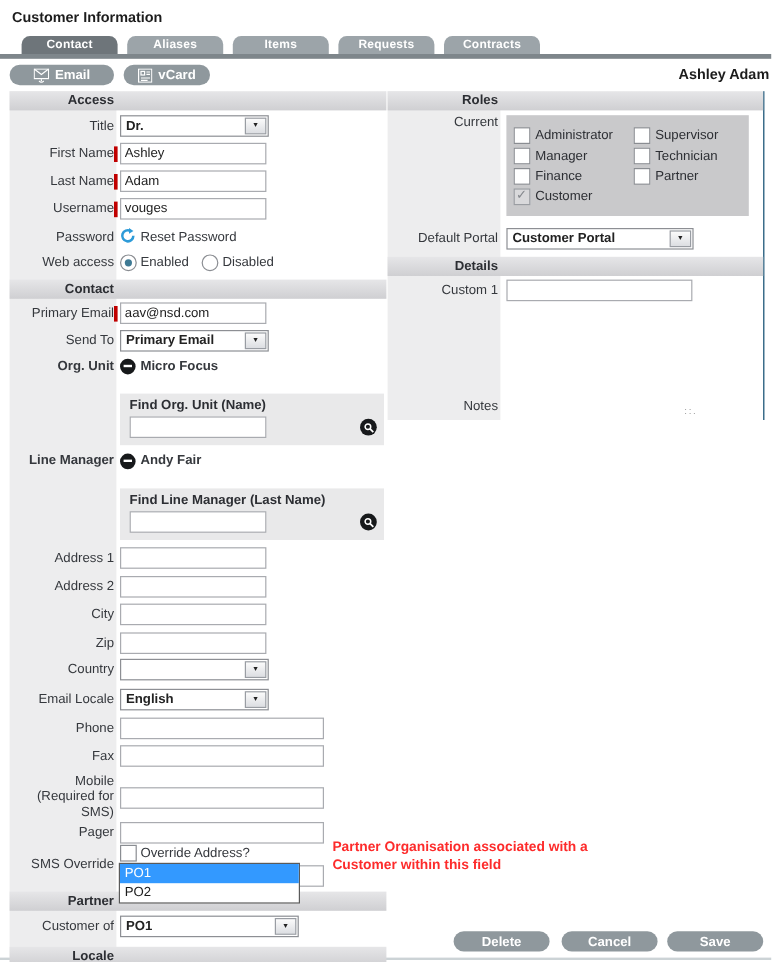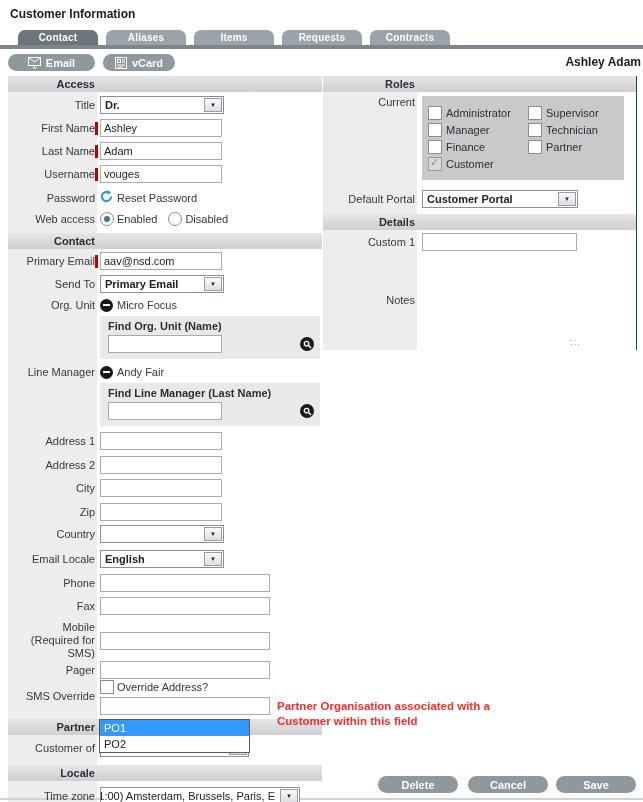--- a/index.html
+++ b/index.html
@@ -84,21 +84,21 @@
   .annotation{position:absolute;left:277px;top:699px;color:#fd2b2b;font-weight:bold;font-size:11.5px;line-height:15px;z-index:6;}
 
   .grip{position:absolute;left:570px;top:339px;width:10px;height:9px;color:#9a9a9a;font-size:8px;line-height:4px;letter-spacing:1px;}
 
   .footer-btn{position:absolute;top:776px;width:80px;height:17px;border-radius:9px;background:#8f989d;
       color:#fff;font-weight:bold;font-size:11px;display:flex;align-items:center;justify-content:center;}
   .fb-delete{left:378px;} .fb-cancel{left:468px;} .fb-save{left:556px;}
   .bottom-line{position:absolute;left:0;top:798px;width:643px;height:2px;background:#ccd3d6;}
 
   .sec-tight{margin-bottom:3px;}
-  .mb6{margin-bottom:6px;} .mb4{margin-bottom:4px;} .mb1{margin-bottom:1px;} .mb0{margin-bottom:4px;}
+  .mb6{margin-bottom:6px;} .mb4{margin-bottom:4px;} .mb1{margin-bottom:1px;} .mb0{margin-bottom:16px;font-weight:bold;}
   .mb7{margin-bottom:7px;} .mb8{margin-bottom:8px;} .mb2{margin-bottom:2px;} .mb10{margin-bottom:10px;}
 </style>
 </head>
 <body>
 
 <div class="page">
 
   <div class="page-title">Customer Information</div>
 
   <div class="tabbar">
@@ -425,21 +425,21 @@
     <div class="sec-header sec-tight">
         <span>Details</span>
       </div>
 
     <div class="row mb4">
       <span class="lbl">Custom 1</span>
         <span class="req"></span>
       <input class="txt w155" value="" style="">
     </div>
 
-    <div class="row" style="align-items:center;min-height:90px;">
+    <div class="row" style="align-items:flex-end;min-height:90px;">
       <span class="lbl">Notes</span>
         <span class="req"></span>
       <span style="flex:1;"></span>
     </div>
   </div>
 
   <div class="dropdown-list">
     <div class="opt selected">PO1</div>
     <div class="opt">PO2</div>
   </div>

